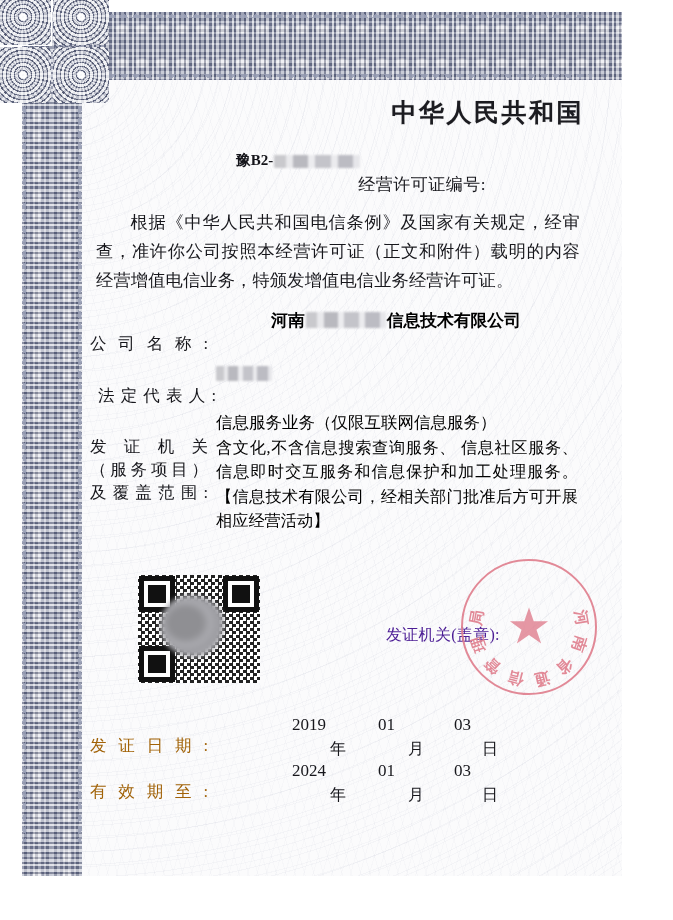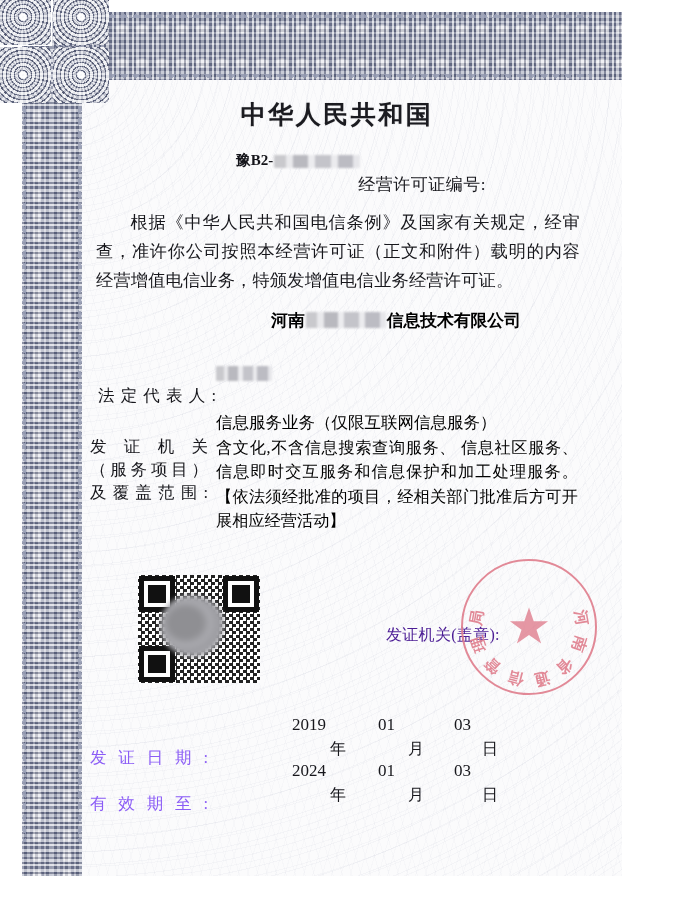--- a/index.html
+++ b/index.html
@@ -135,24 +135,24 @@
 
   
   #content{
     position:absolute;
     left:38px; top:42px;
     width:494px; height:746px;
   }
 
   
   #title-block{
-    text-align:center;
+    text-align:right;
     margin-top:10px;
     color:#1b1b20;
-    font-family:Liberation Sans, sans-serif;
+    font-family:Liberation Mono, monospace;
   }
   .title-line{
     font-size:25px;
     font-weight:700;
     letter-spacing:2.5px;
     line-height:33px;
     text-shadow:0 0 1px rgba(0,0,0,.28);
   }
   #title-line-2{font-size:25.5px;}
 
@@ -323,23 +323,23 @@
     color:#e0808f;
     font-family:"Liberation Serif","DejaVu Serif",serif;
     text-align:center;
     line-height:17px;
   }
 
   
   #dates{position:relative;margin-top:4px;}
   .date-row{position:relative;height:46px;}
   .date-label{
-    position:absolute;left:0;top:30px;
+    position:absolute;left:0;top:18px;
     width:118px;
-    font-size:16.5px;color:#8b5cf6;
+    font-size:16.5px;color:#a16207;
     text-align:justify;
     text-align-last:justify;
   }
   .date-values{
     position:absolute;left:196px;top:-2px;
     width:260px;
     font-size:17px;color:#17171c;
     font-family:"Liberation Serif",serif;
   }
   .date-values span{position:absolute;}
@@ -389,40 +389,41 @@
     <div id="license-number-row">
       <span id="license-prefix">豫B2-</span><span class="redact" id="license-number-redaction"></span>
     </div>
     <div id="license-label-row">经营许可证编号:</div>
 
     <div id="body-paragraph">根据《中华人民共和国电信条例》及国家有关规定，经审查，准许你公司按照本经营许可证（正文和附件）载明的内容经营增值电信业务，特颁发增值电信业务经营许可证。</div>
 
     <div id="fields">
 
       <div id="row-company">
+        <div class="field-label" id="company-label">公司名称:</div>
         <div id="company-value">
           <span>河南</span><span class="redact" id="company-redaction"></span><span>信息技术有限公司</span>
         </div>
       </div>
 
       <div id="row-legalrep">
         <div class="field-label" id="legalrep-label">法定代表人:</div>
         <div id="legalrep-value">
           <span class="redact" id="legalrep-redaction"></span>
         </div>
       </div>
 
       <div id="row-scope">
         <div class="field-label multiline" id="scope-label">
           <span class="lbl-line">发证机关</span>
           <span class="lbl-line">（服务项目）</span>
           <span class="lbl-line">及覆盖范围:</span>
         </div>
         <div id="scope-value">
-          <span id="scope-first-line">信息服务业务（仅限互联网信息服务）</span><span>含文化,不含信息搜索查询服务、 信息社区服务、信息即时交互服务和信息保护和加工处理服务。【依法须经批准的项目，经相关部门批准后方可开展相应经营活动】</span>
+          <span id="scope-first-line">信息服务业务（仅限互联网信息服务）</span><span>含文化,不含信息搜索查询服务、 信息社区服务、信息即时交互服务和信息保护和加工处理服务。【信息技术有限公司，经相关部门批准后方可开展相应经营活动】</span>
         </div>
       </div>
     </div>
 
     <div id="lower-section">
 
       <div id="qr-code">
         <div id="qr-pattern"></div>
         <div class="qr-finder" id="qr-finder-tl"></div>
         <div class="qr-finder" id="qr-finder-tr"></div>

